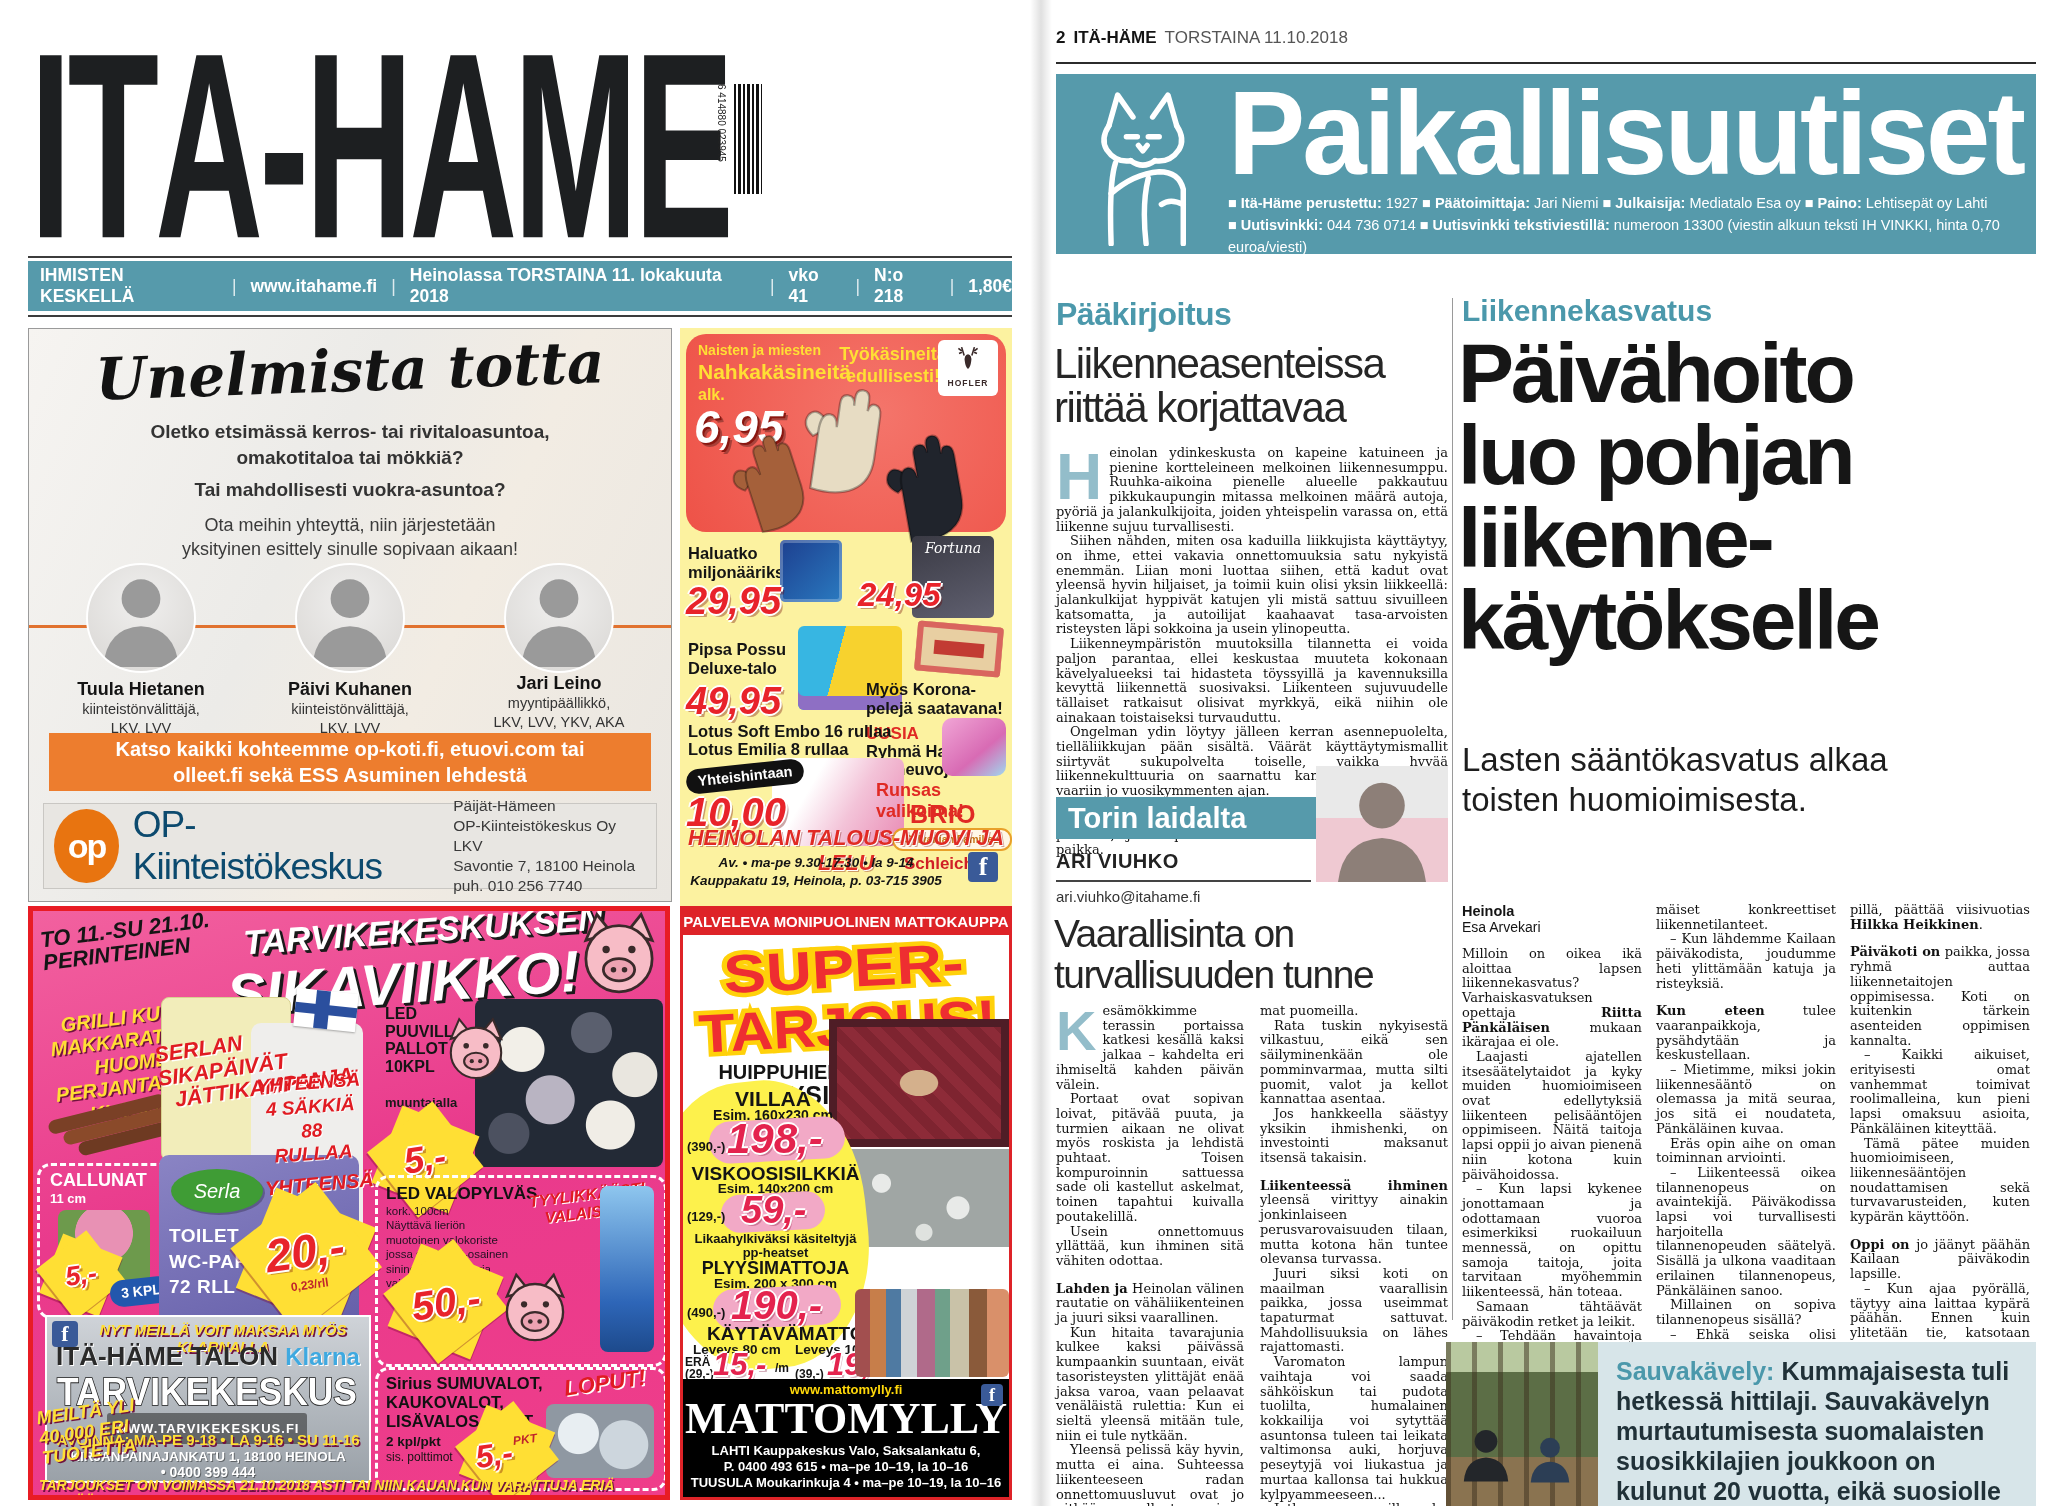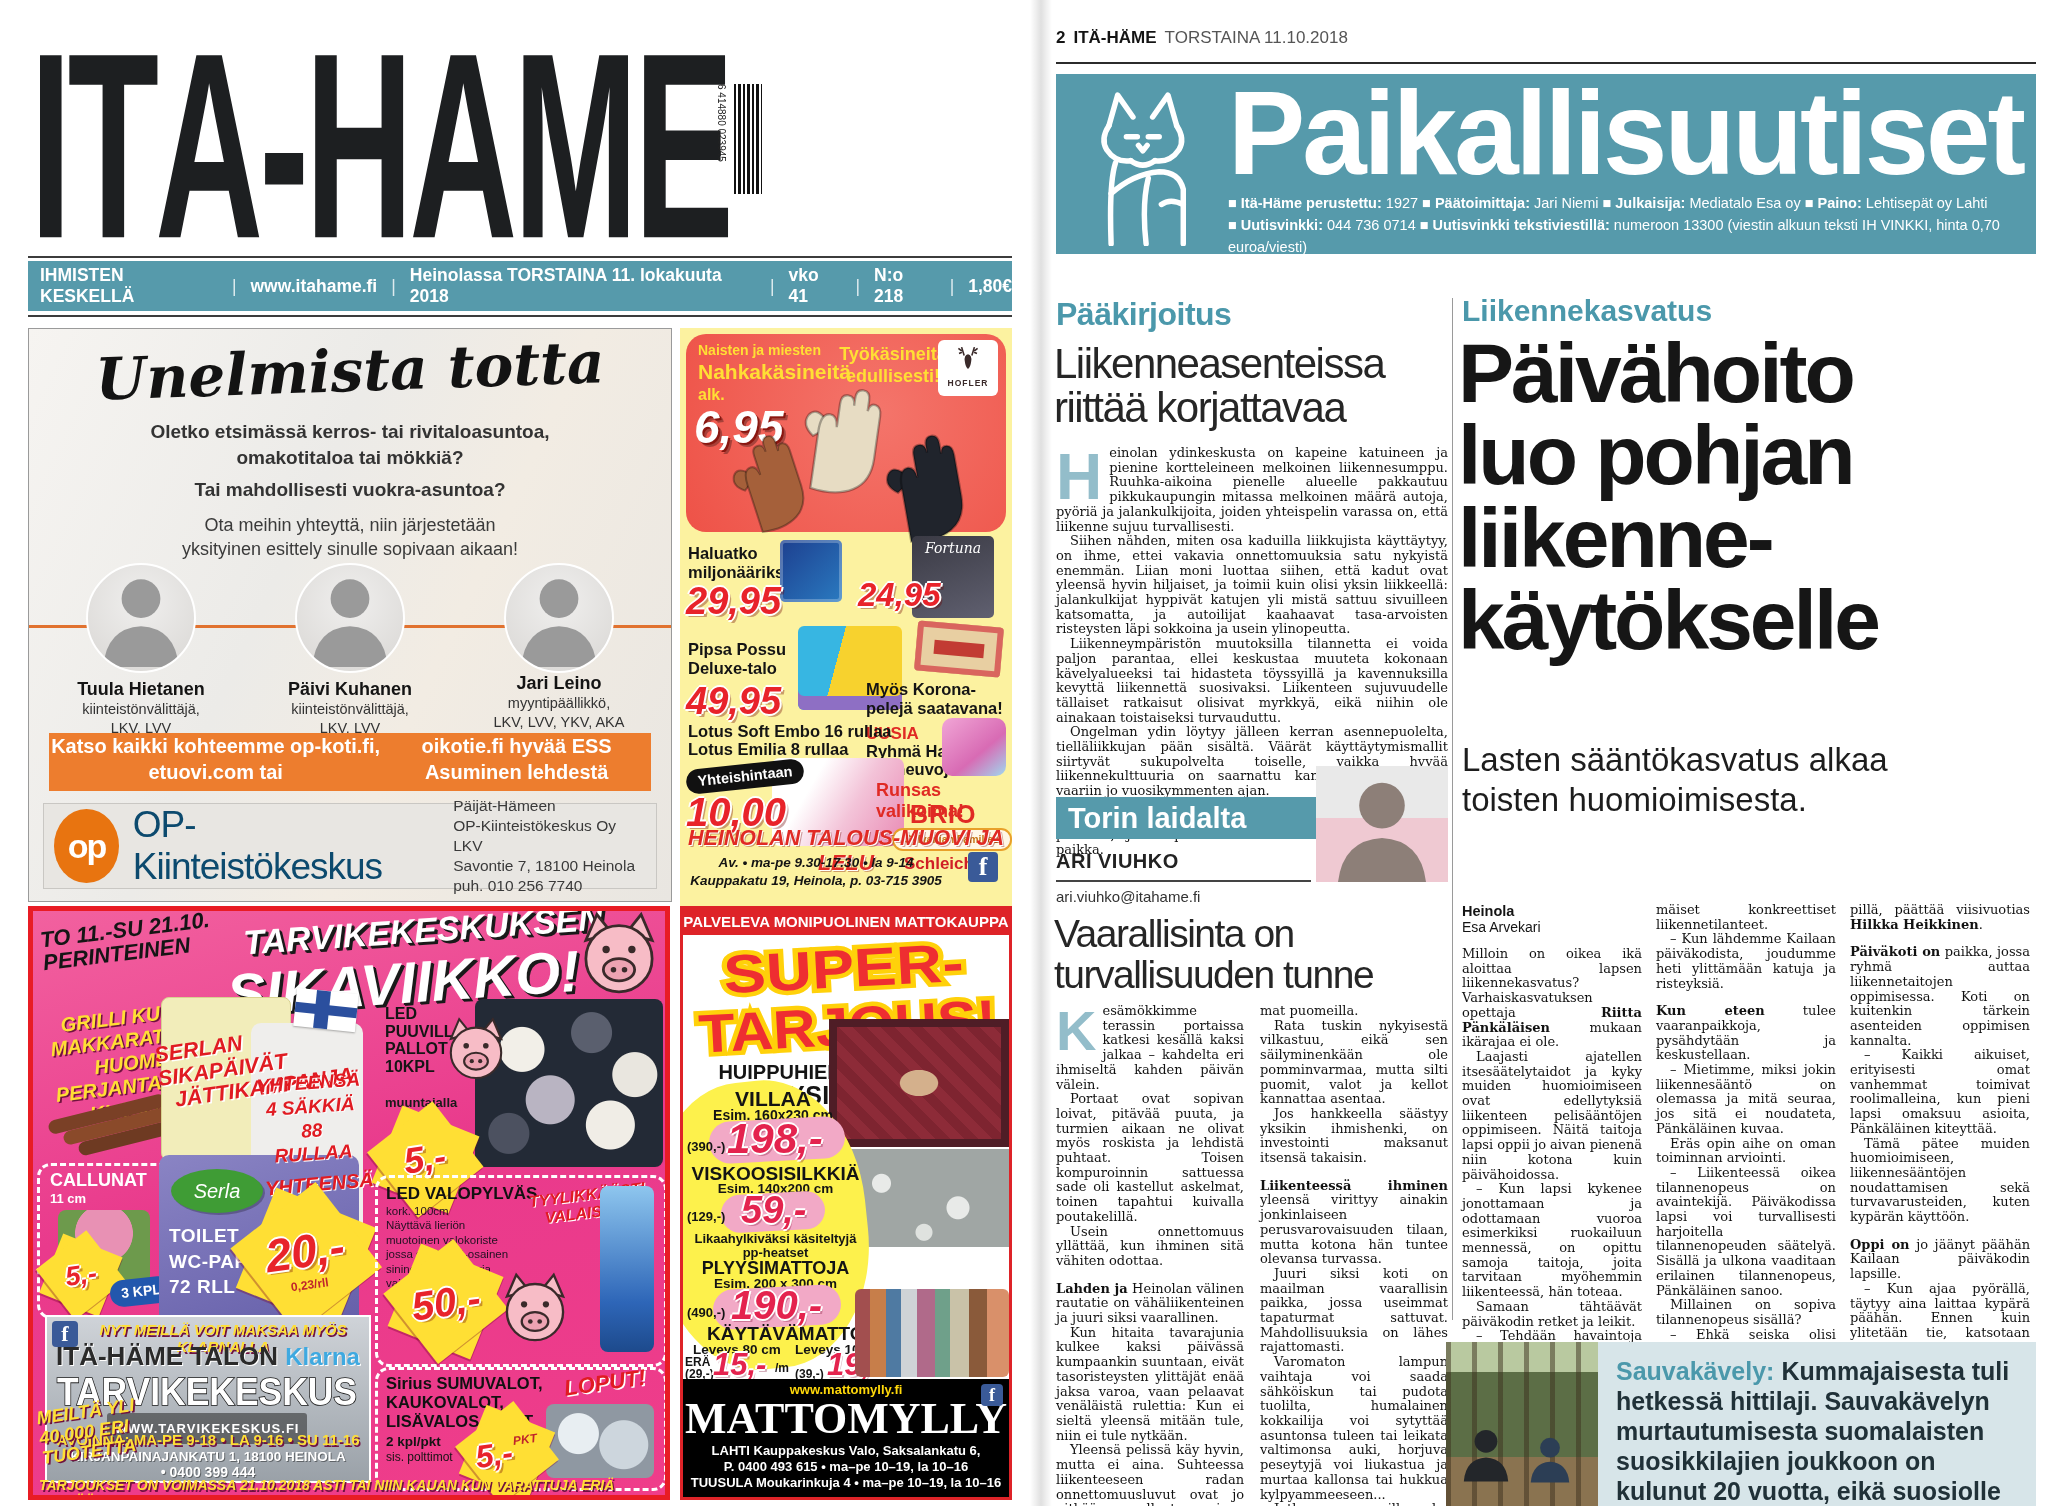--- a/index.html
+++ b/index.html
@@ -127,23 +127,23 @@
         <div class="avatar" style="width:106px;height:106px;margin:0 auto"><svg width="102" height="102">
               <use href="#person"></use>
             </svg></div>
         <div class="B" style="font-size:18px;margin-top:0">Jari Leino</div>
         <div style="font-size:14.5px;color:#333;line-height:1.3">myyntipäällikkö,</div>
         <div style="font-size:14.5px;color:#333;line-height:1.3">LKV, LVV, YKV, AKA</div>
         <div style="font-size:14.5px;color:#333;line-height:1.3">0400 490 606</div>
         <div style="font-size:14.5px;color:#333;line-height:1.3">jari.leino@op.fi</div>
       </div>
     </div>
-    <div class="A C W" style="left:20px;right:20px;top:404px;height:58px;background:#ed7d2e;display:flex;flex-direction:row;justify-content:center;font-size:20px;font-weight:bold;line-height:1.3">
+    <div class="A C W" style="left:20px;right:20px;top:404px;height:58px;background:#ed7d2e;display:flex;flex-direction:column;justify-content:center;font-size:20px;font-weight:bold;line-height:1.3">
       <span>Katso kaikki kohteemme op-koti.fi, etuovi.com tai</span>
-      <span>oikotie.fi hyvää ESS Asuminen lehdestä</span>
+      <span>olleet.fi sekä ESS Asuminen lehdestä</span>
     </div>
     <div class="A" style="left:14px;right:14px;top:474px;height:86px;display:flex;align-items:center;gap:14px;background:#e8e6e2;border:1px solid #c9c7c3;padding:0 10px;box-sizing:border-box">
       <div class="oplogo" style="width:66px;height:74px;font-size:34px"></div>
       <div style="font-size:37px;color:#0c4a6e;letter-spacing:-1px">OP-Kiinteistökeskus</div>
       <div style="margin-left:auto;font-size:15.5px;color:#3a3a3a;line-height:1.3">
         <div>Päijät-Hämeen</div>
         <div>OP-Kiinteistökeskus Oy LKV</div>
         <div>Savontie 7, 18100 Heinola</div>
         <div>puh. 010 256 7740</div>
       </div>

